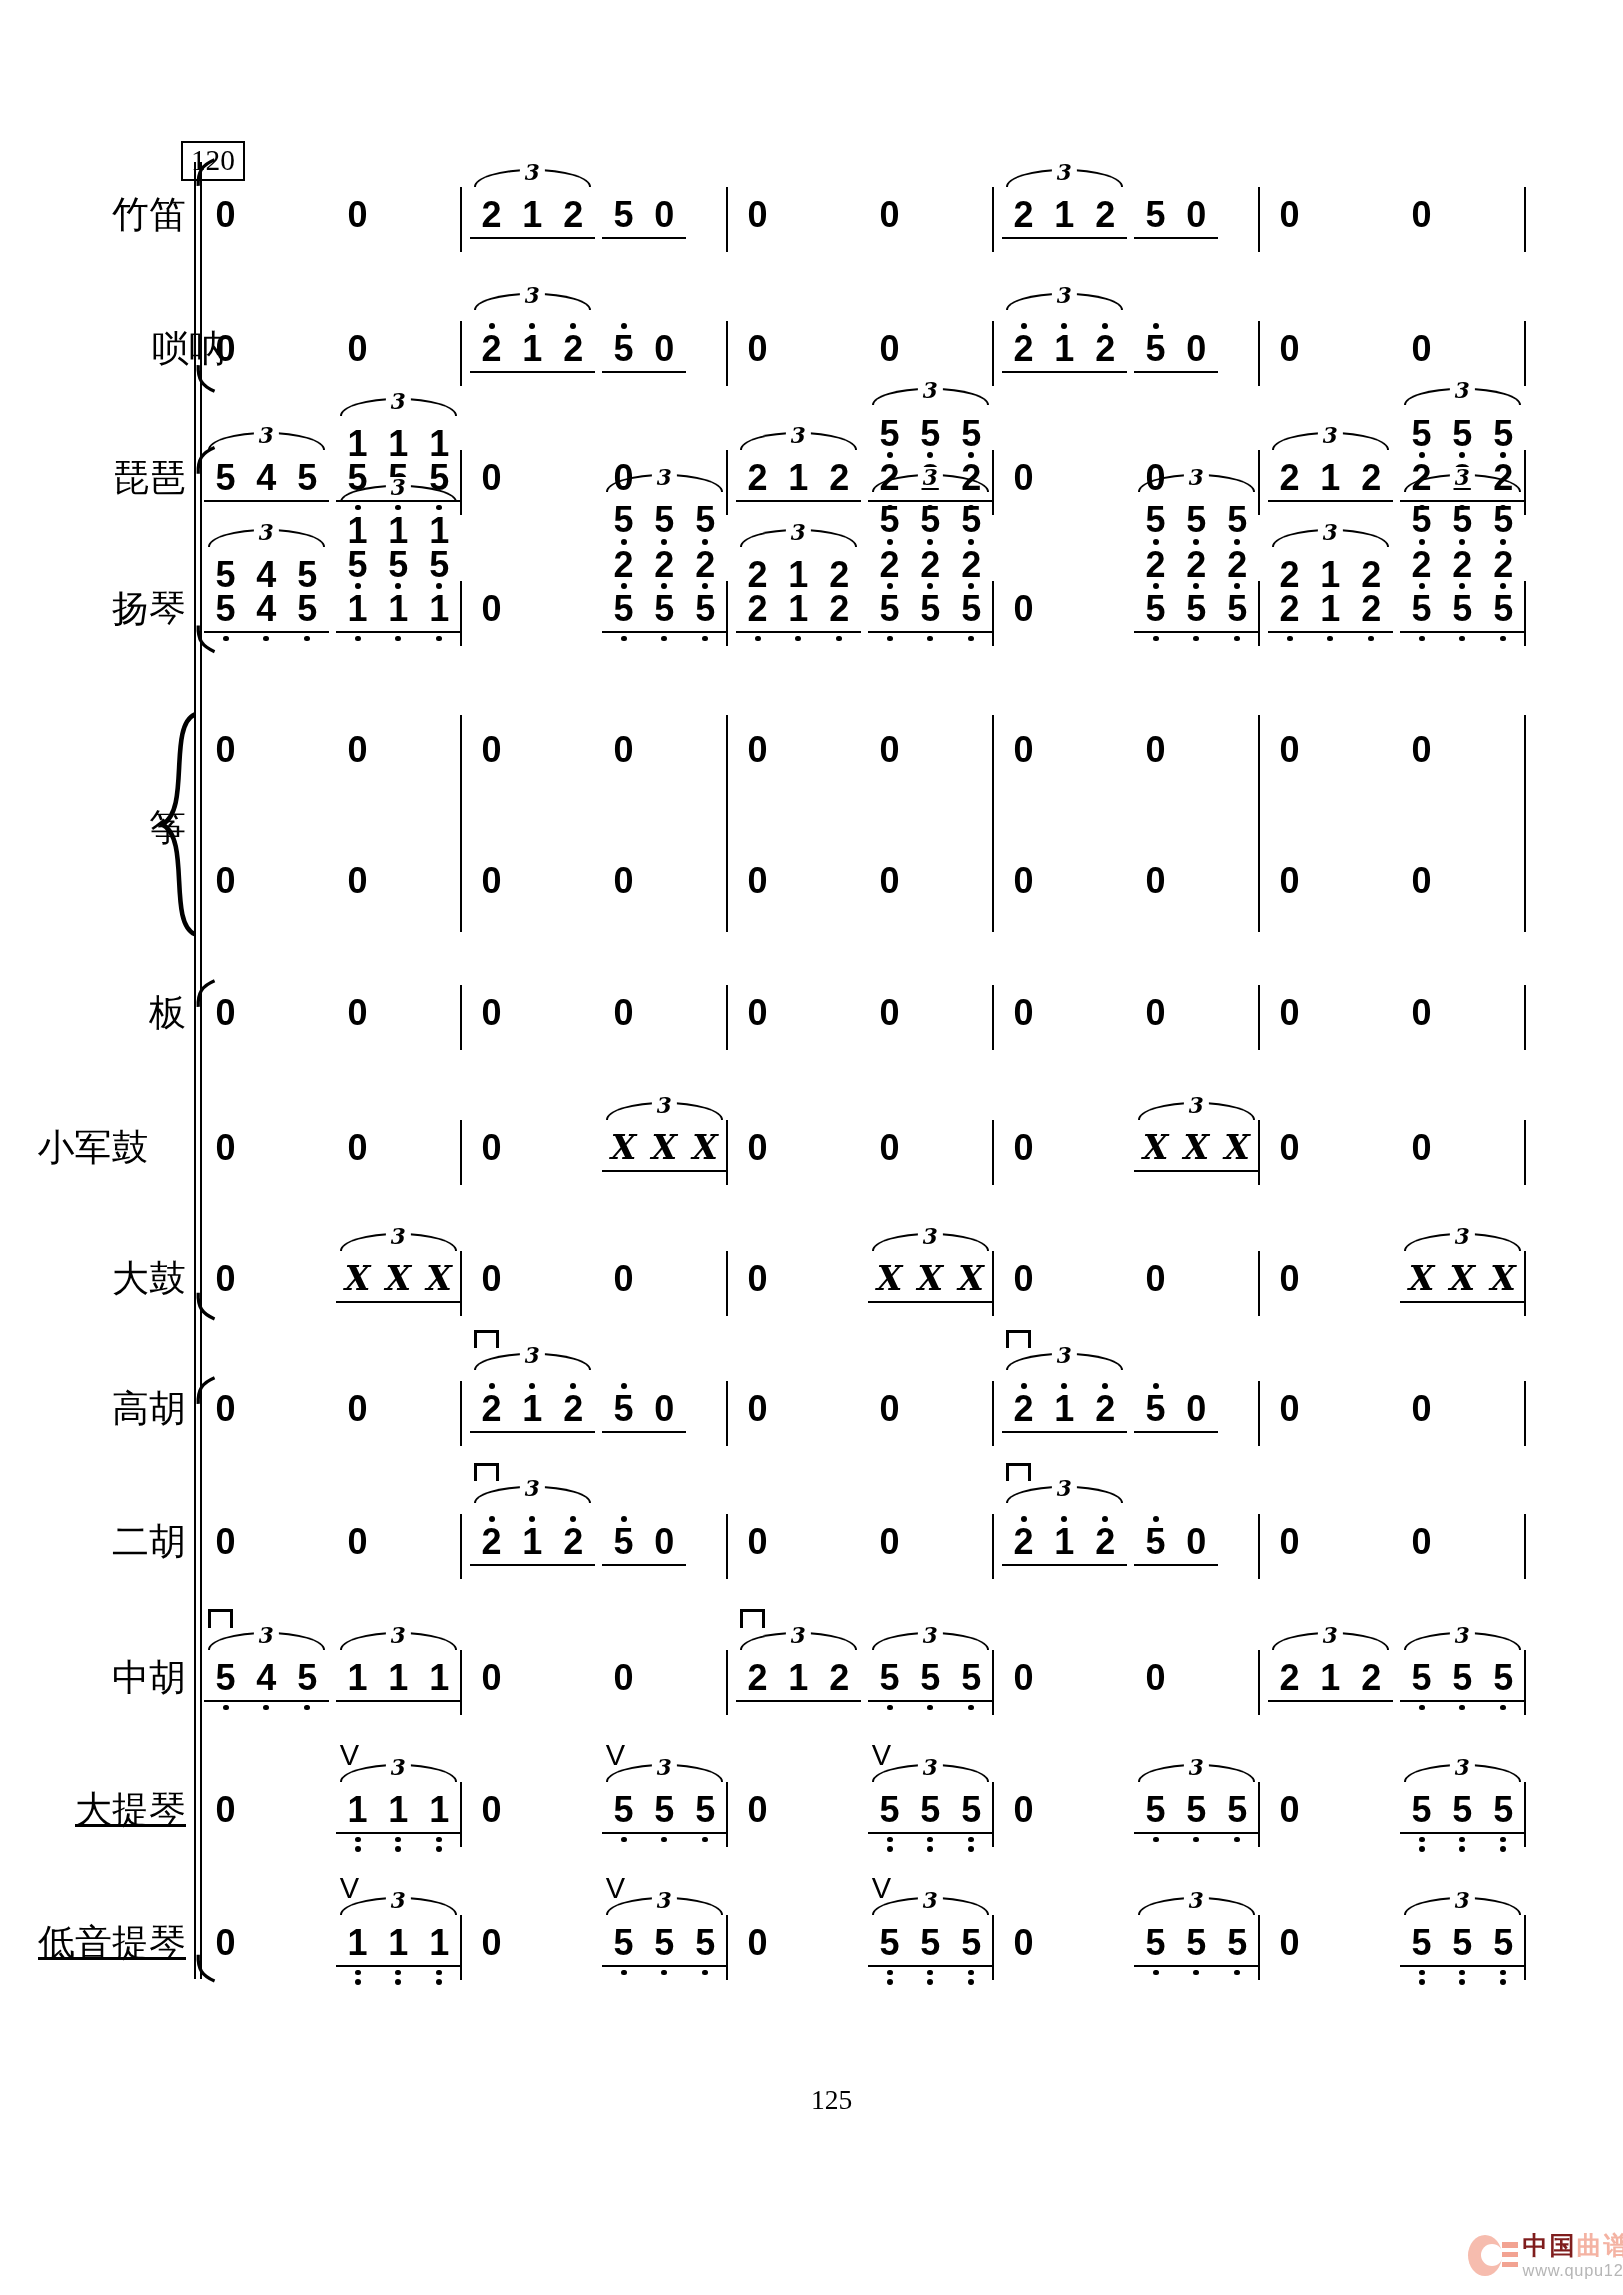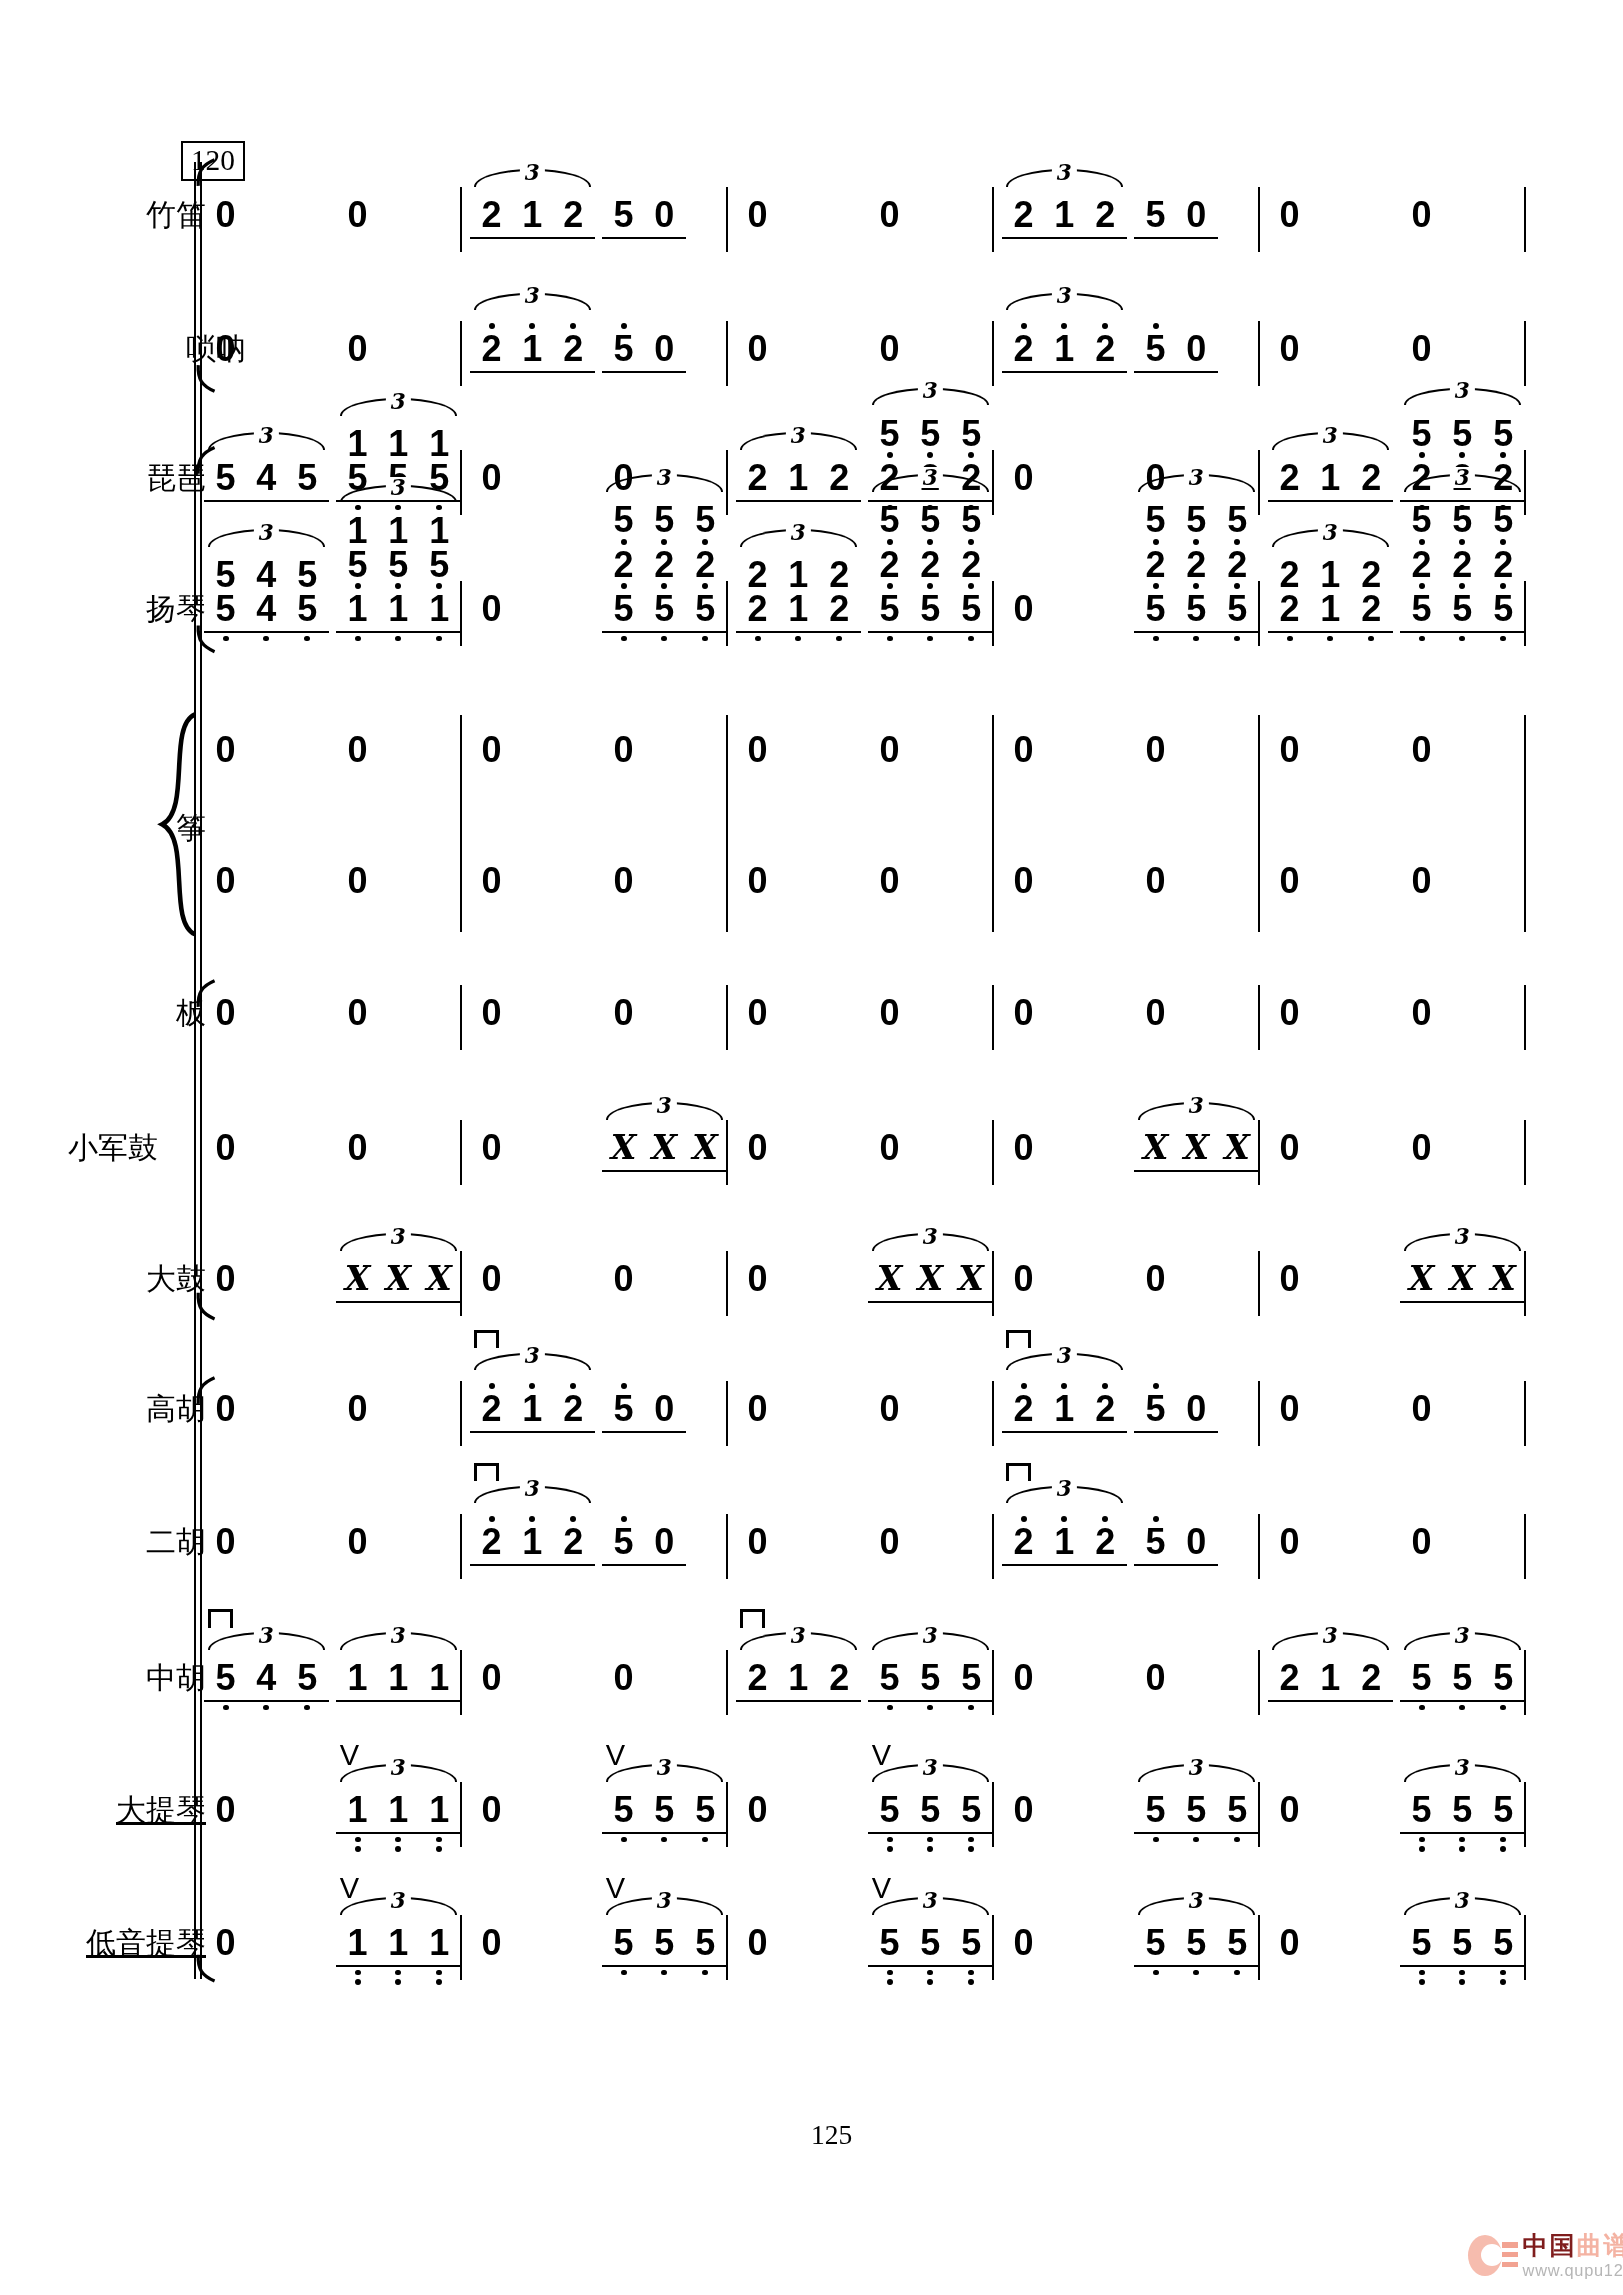--- a/index.html
+++ b/index.html
@@ -11,21 +11,21 @@
   
   .sysline{position:absolute;left:194px;top:162px;height:1817px;width:3.9px;
            border-left:2px solid #000;border-right:2px solid #000;}
   
   .line{position:absolute;left:196px;width:1330px;height:34px;display:flex;}
   .measure{flex:1 1 0;display:flex;min-width:0;}
   .beat{flex:1 1 0;display:flex;align-items:flex-end;padding-left:9.2px;min-width:0;}
   .bar{flex:0 0 2px;width:2px;background:#000;align-self:flex-end;height:65px;margin-bottom:-19.6px;}
   .bar.tall{height:217px;margin-bottom:-165px;}
   .bar.none{background:transparent;}
-  .label{position:absolute;left:0;width:186px;text-align:right;font-size:30px;line-height:34px;height:34px;margin-left:20px;}
+  .label{position:absolute;left:0;width:186px;text-align:right;font-size:37px;line-height:34px;height:34px;}
   
   .ev{position:relative;display:flex;flex-direction:column;align-items:flex-start;}
   .r{display:flex;}
   .c{display:inline-block;width:29px;margin:0 5.9px;text-align:center;font-weight:700;font-size:36px;
      line-height:34px;font-family:"Liberation Sans",sans-serif;}
   .c.x{font-family:"DejaVu Serif",serif;font-style:italic;font-size:33px;}
   .dr{height:9.2px;display:flex;margin-bottom:1.3px;}
   .dc{display:inline-block;width:29px;margin:0 5.9px;position:relative;}
   .dc.on::after{content:'';position:absolute;left:50%;top:50%;width:5.9px;height:5.9px;
                 margin:-2.9px 0 0 -2.9px;border-radius:50%;background:#000;}
@@ -34,21 +34,21 @@
   .ul{position:absolute;left:-1.3px;right:-1.3px;bottom:-7.2px;height:2.6px;background:#000;}
   .arc{position:absolute;left:2.6px;right:2.6px;top:-29px;height:15.7px;border:2.6px solid #000;border-bottom:none;
        border-radius:50% 50% 0 0/100% 100% 0 0;}
   .n3{position:absolute;left:50%;top:-9.2px;transform:translateX(-50%);background:#fff;padding:0 4.6px;
       font:italic 700 21.6px "DejaVu Serif",serif;line-height:1;}
   .bow{position:absolute;top:-52px;left:2.6px;}
   .bow.d{width:19.6px;height:15.7px;border:3.3px solid #000;border-bottom:none;}
   .bow.u{font:400 29px "Liberation Sans",sans-serif;line-height:1;}
   
   .pageno{position:absolute;left:766px;top:2084px;width:131px;text-align:center;
-          font:400 27.5px "Liberation Serif",serif;margin-top:35px;}
+          font:400 27.5px "Liberation Serif",serif;}
   
   .wm{position:absolute;left:1468px;top:2230px;display:flex;align-items:flex-start;}
   .wm-icon{position:relative;width:52px;height:60px;}
   .wi-c{position:absolute;left:0;top:5.2px;width:34px;height:41px;border-radius:50%;background:#f6bcae;}
   .wi-c::after{content:'';position:absolute;left:13px;top:9.2px;width:22px;height:22px;border-radius:50%;background:#fff;}
   .wi-b{position:absolute;left:34px;top:7.9px;width:15.7px;height:39px;}
   .wi-b i{display:block;height:5.2px;background:#f2a392;margin:4.6px 0;}
   .wm-text{margin-left:2.6px;}
   .wm-title{font-size:25px;font-weight:700;letter-spacing:2px;line-height:30px;white-space:nowrap;}
   .wm-cn{color:#7f1d1d;}

